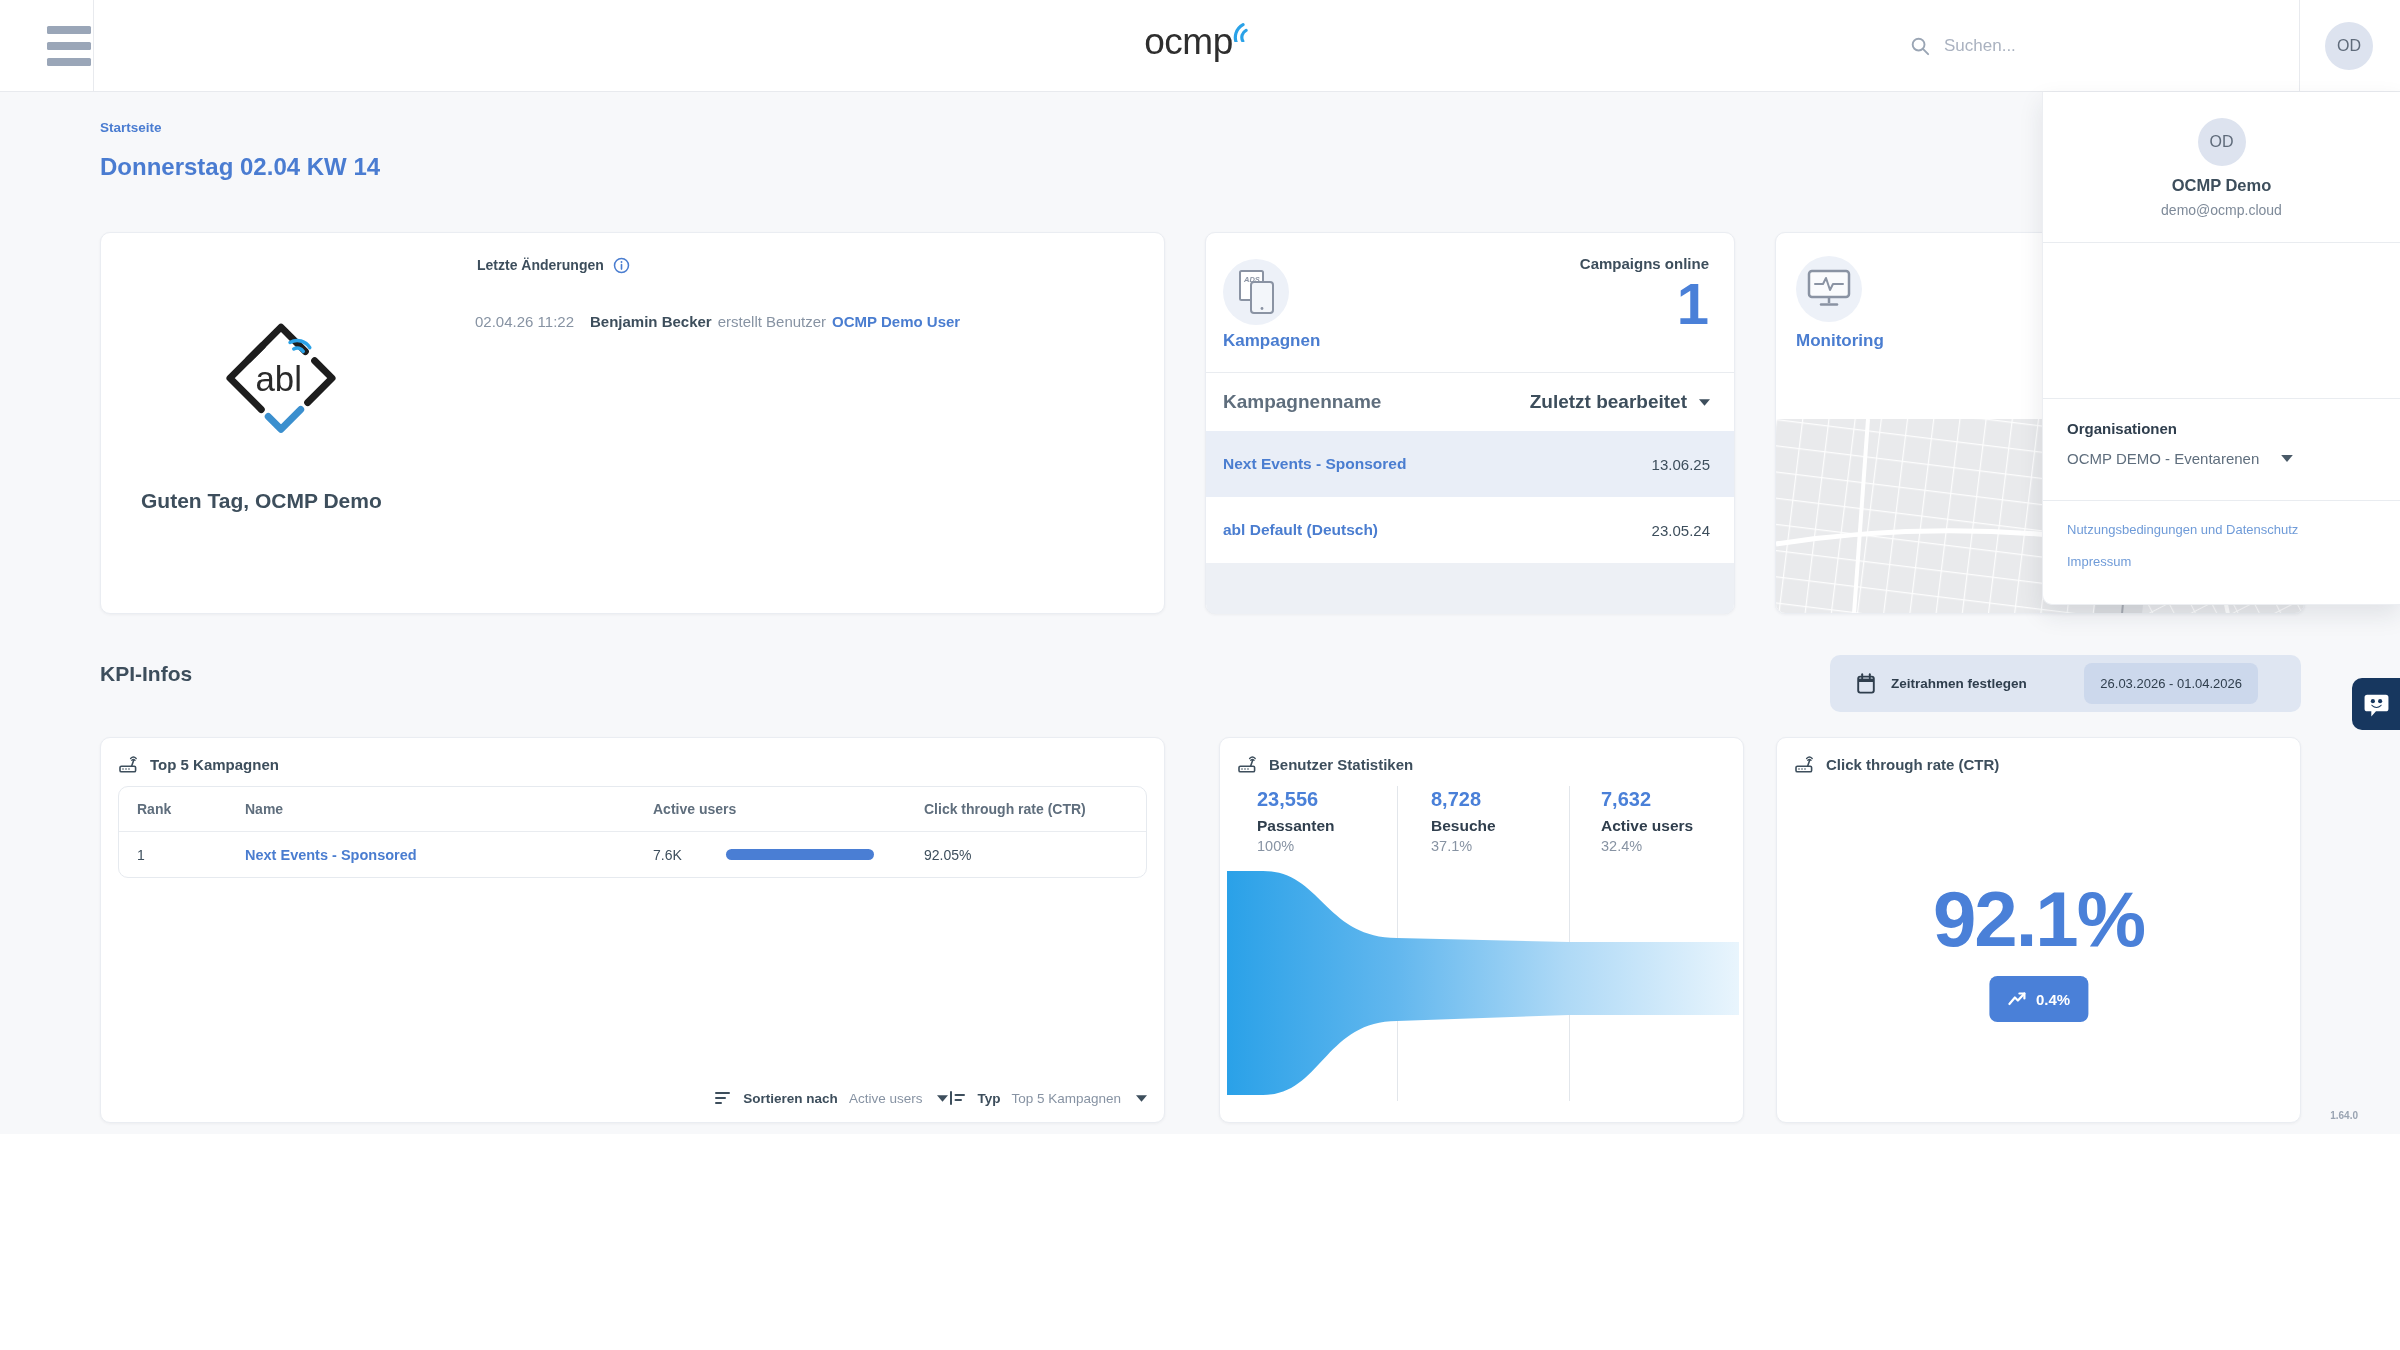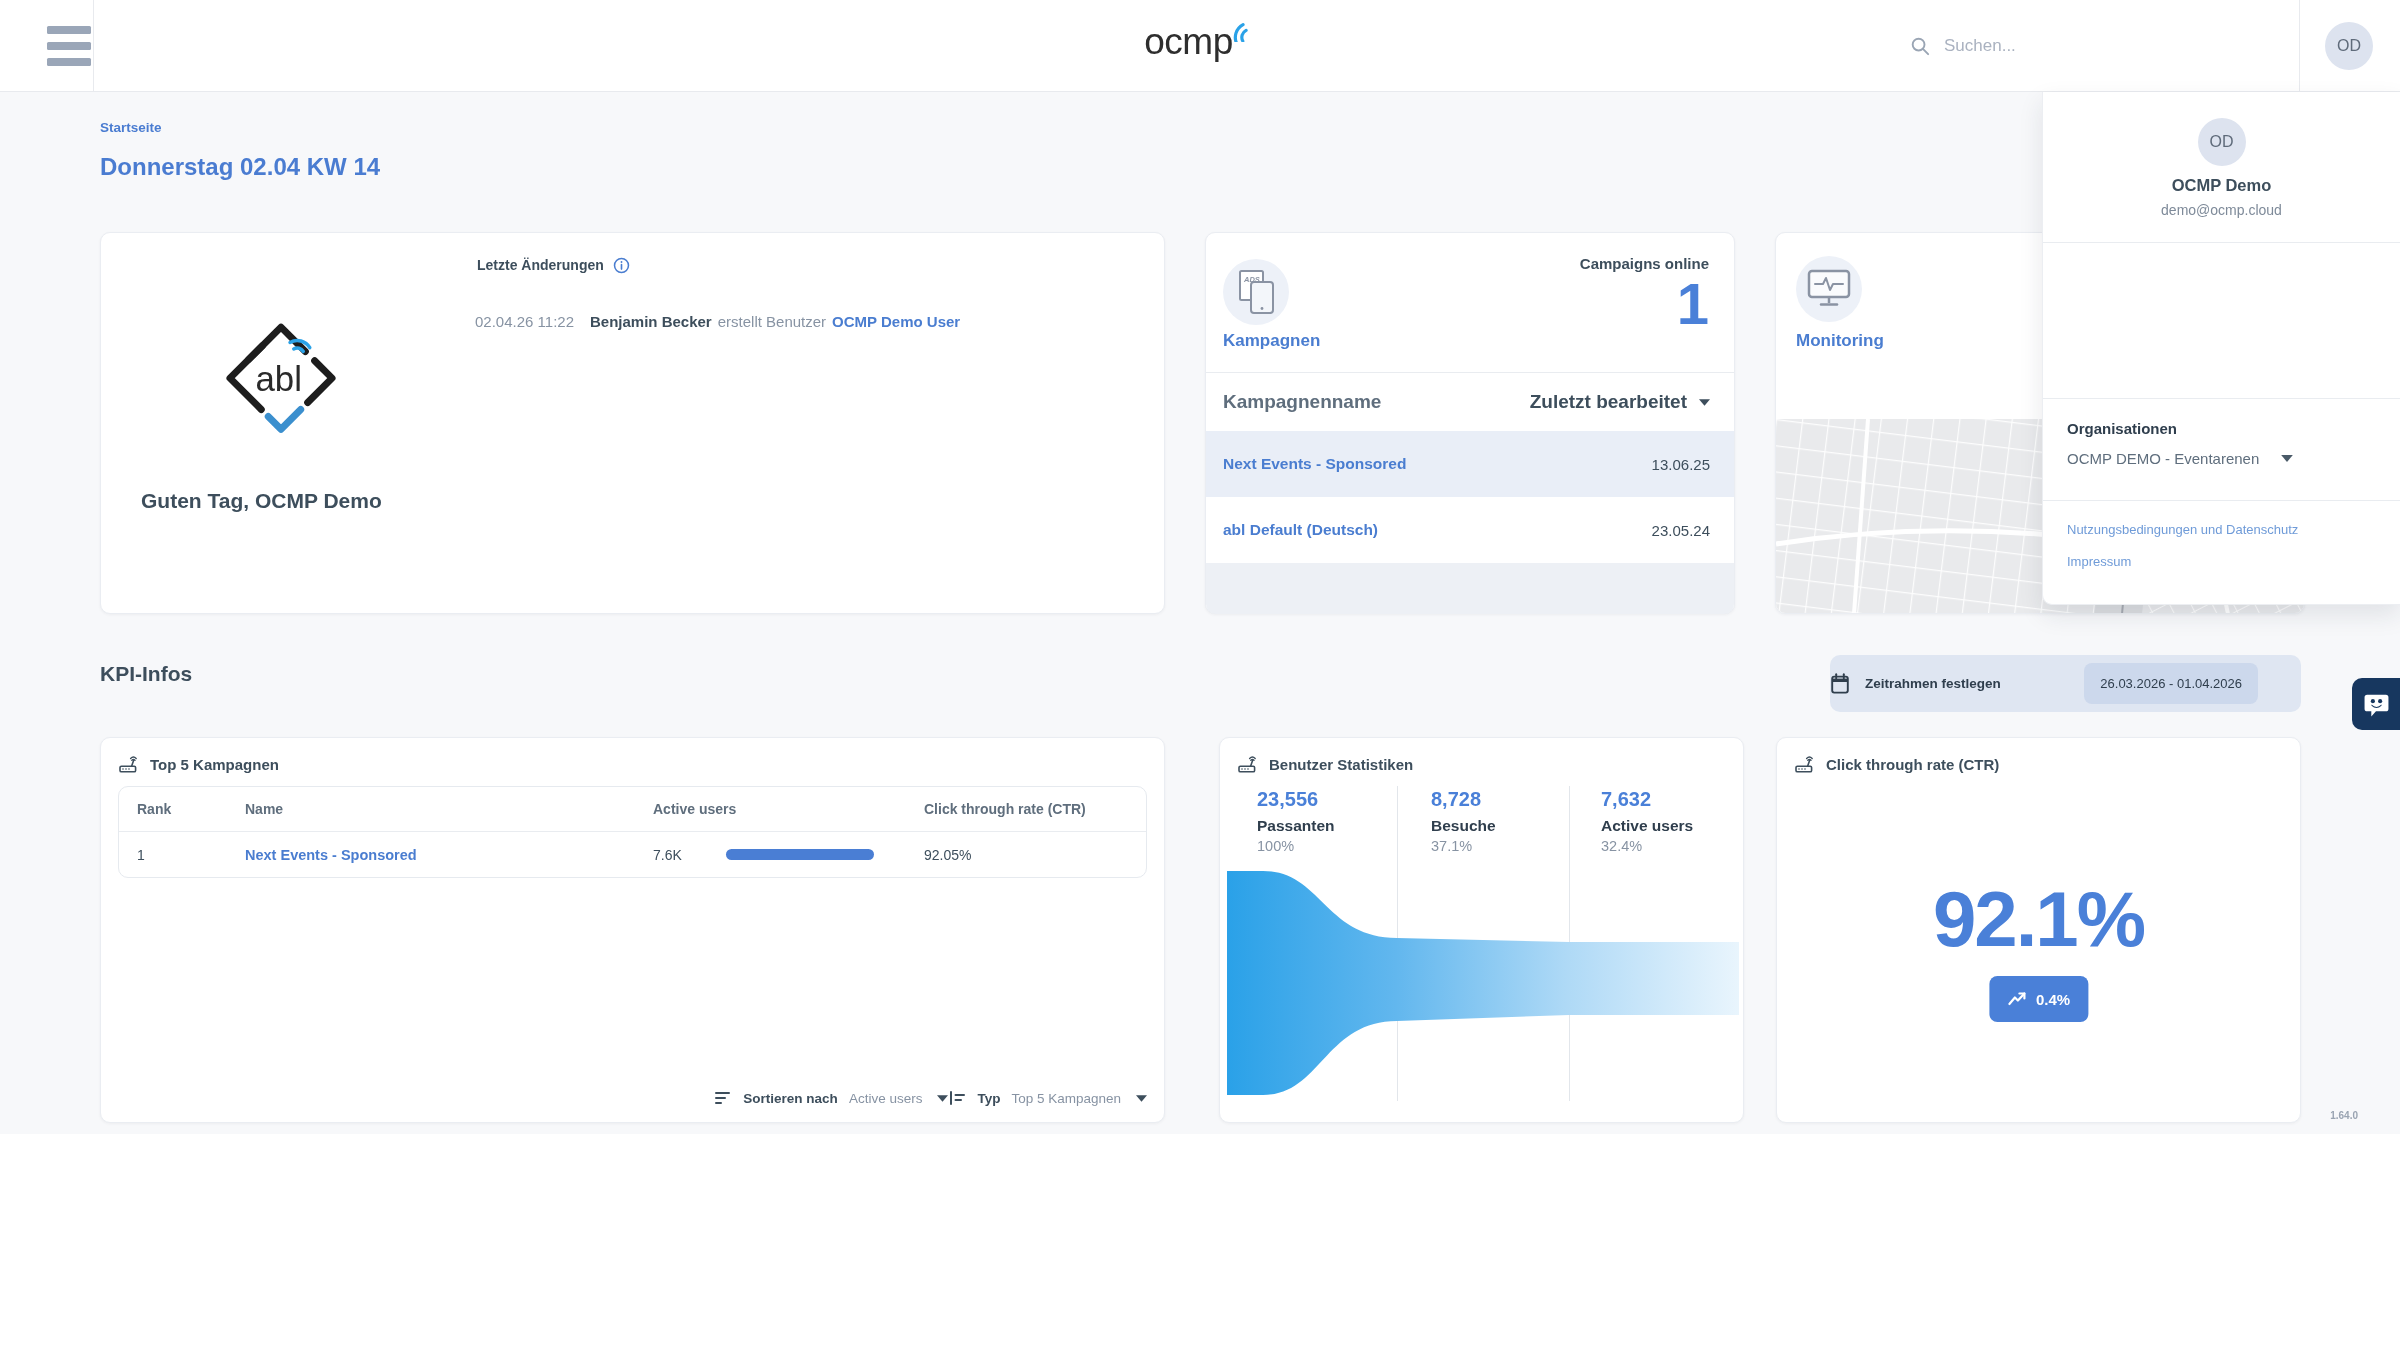--- a/index.html
+++ b/index.html
@@ -92,21 +92,21 @@
   #plink1 { top:430px; } #plink2 { top:462px; }
 
   
   #kpiTitle { position:absolute; left:100px; top:662px; font-size:21px; font-weight:700; color:#3d4e5c; }
   #segControl { position:absolute; left:1383px; top:655px; height:57px; display:flex; }
   .seg { height:57px; width:204px; border:none; display:flex; align-items:center; justify-content:center; gap:11px;
          font-family:inherit; font-size:13.5px; font-weight:600; color:#2f3e4d; cursor:pointer; }
   #seg1 { background:#f0f3f8; border-radius:10px 0 0 10px; }
   #seg2 { background:#cdd9ec; border-radius:0 10px 10px 0; }
   #dateControl { position:absolute; left:1830px; top:655px; width:471px; height:57px; background:#dfe6f2;
-                 border-radius:10px; display:flex; align-items:center; gap:15px; cursor:pointer; }
+                 border-radius:10px; display:flex; align-items:center; padding-left:26px; gap:15px; cursor:pointer; }
   #dateLabel { font-size:13.5px; font-weight:600; color:#2f3e4d; }
   #dateChip { margin-left:auto; margin-right:43px; height:41px; line-height:41px; padding:0 16px; background:#ccd8ec;
               border-radius:8px; font-size:13px; color:#2f3e4d; }
   #chatWidget { position:absolute; left:2352px; top:678px; width:48px; height:52px; background:#17375f;
                 border-radius:10px 0 0 10px; display:flex; align-items:center; justify-content:center; cursor:pointer; z-index:60; }
 
   
   .kpi-head { position:absolute; left:17px; top:16px; display:flex; align-items:center; gap:12px;
               font-size:15px; font-weight:700; color:#3d4e5c; }
   .kpi-head .icon { color:#3d4e5c; }

